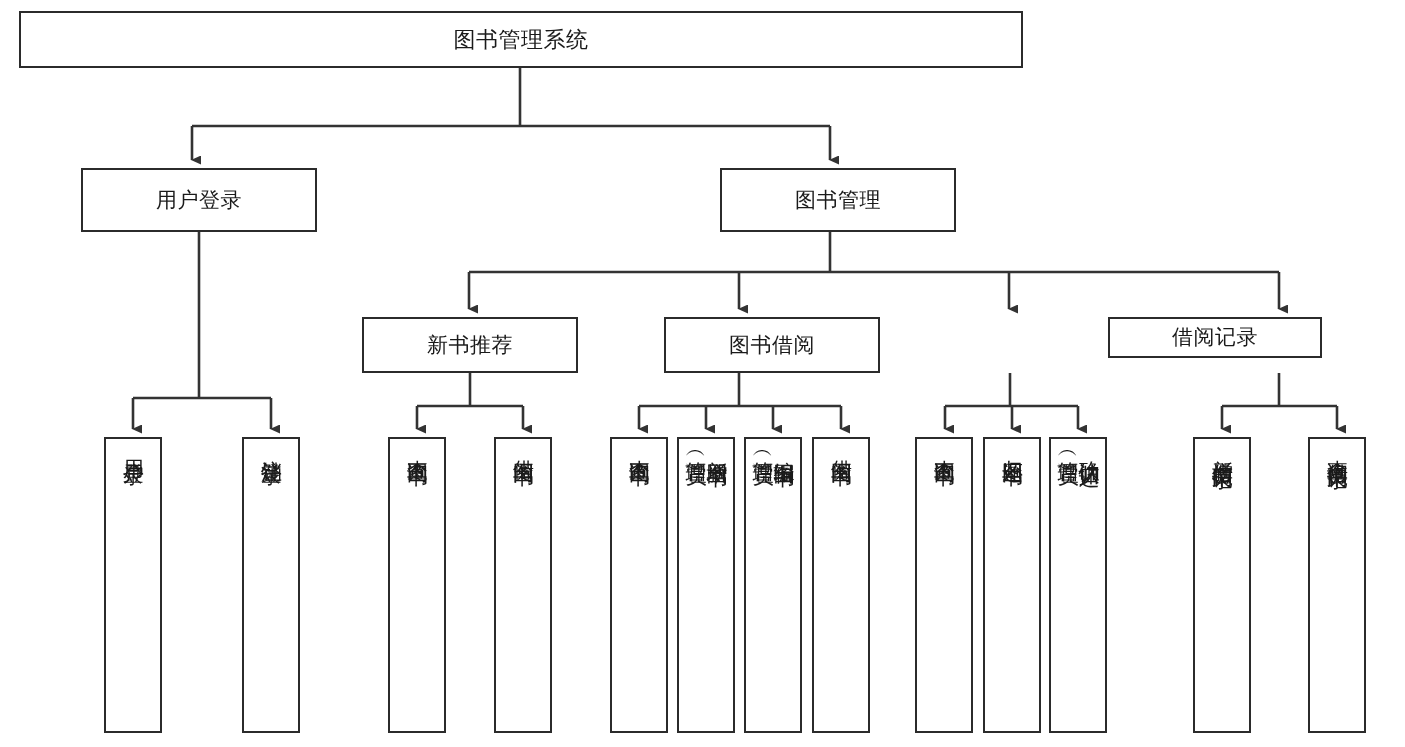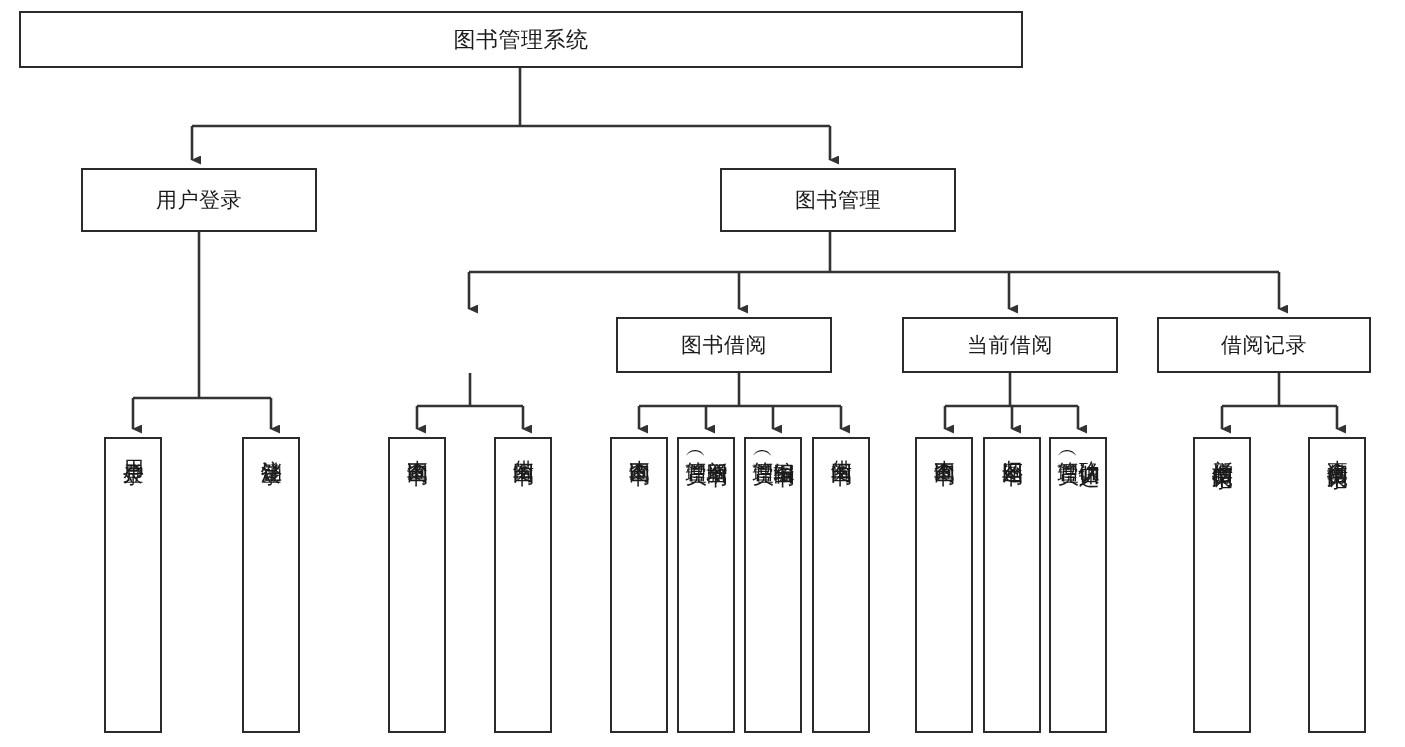--- a/index.html
+++ b/index.html
@@ -136,30 +136,30 @@
   </div>
 
   <div class="node horiz" style="left:81px; top:168px; width:236px; height:64px;">
     <span class="node-label">用户登录</span>
   </div>
 
   <div class="node horiz" style="left:720px; top:168px; width:236px; height:64px;">
     <span class="node-label">图书管理</span>
   </div>
 
-
-  <div class="node horiz" style="left:616px; top:317px; width:216px; height:56px;">
+  <div class="node horiz" style="left:362px; top:317px; width:216px; height:56px;">
+    <span class="node-label">新书推荐</span>
+  </div>
+
+  <div class="node horiz" style="left:664px; top:317px; width:216px; height:56px;">
     <span class="node-label">图书借阅</span>
   </div>
 
-  <div class="node horiz" style="left:902px; top:317px; width:216px; height:56px;">
-    <span class="node-label">当前借阅</span>
-  </div>
-
-  <div class="node horiz" style="left:1157px; top:317px; width:214px; height:56px;">
+
+  <div class="node horiz" style="left:1108px; top:317px; width:214px; height:41px;">
     <span class="node-label">借阅记录</span>
   </div>
 
   <div class="node vert" style="left:104px; top:437px; width:58px; height:296px;">
     <span class="node-label">用户登录</span>
   </div>
 
   <div class="node vert" style="left:242px; top:437px; width:58px; height:296px;">
     <span class="node-label">注销登录</span>
   </div>

